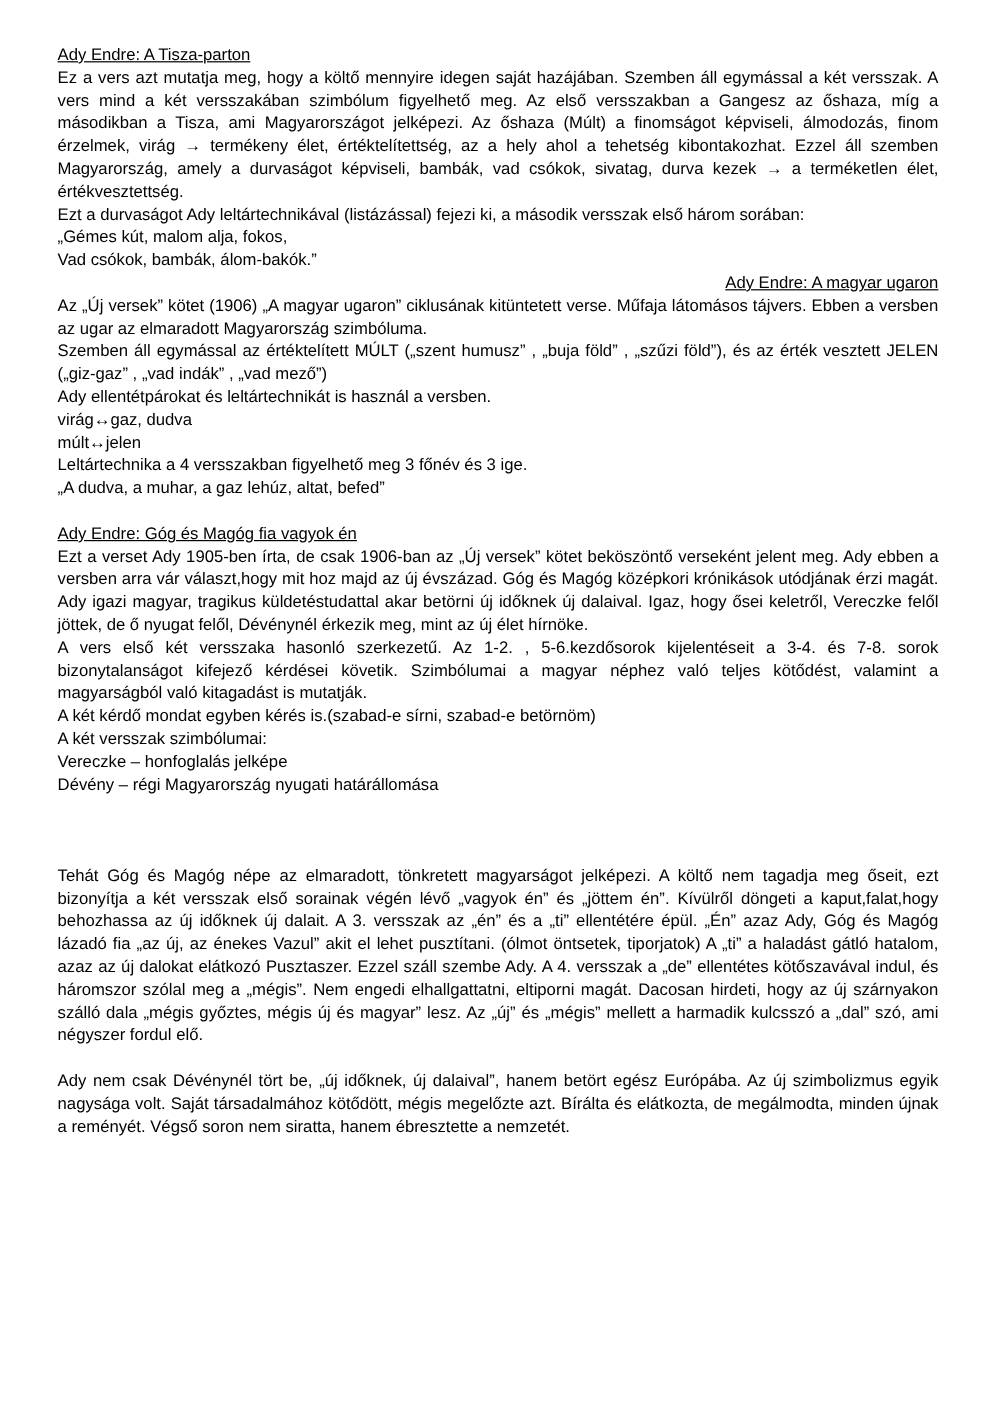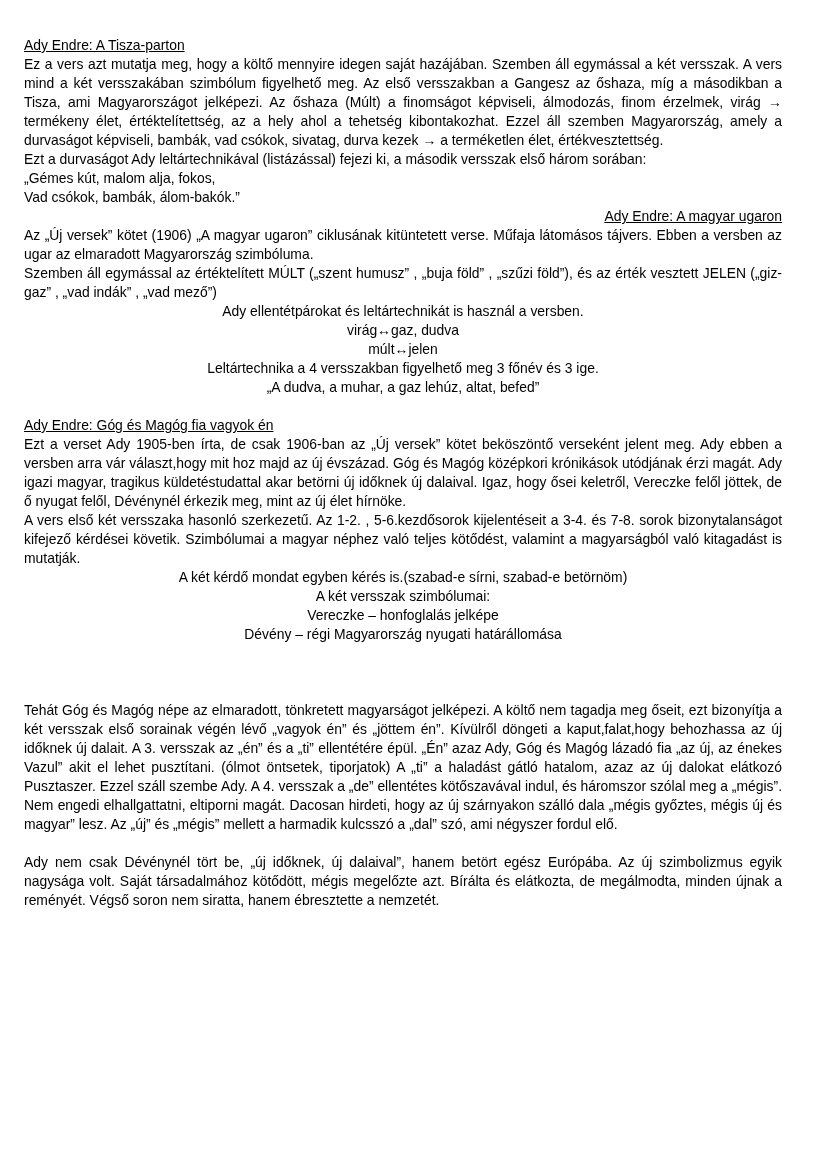--- a/index.html
+++ b/index.html
@@ -10,28 +10,28 @@
     overflow: hidden;
     color: #000000;
     font-family: "Liberation Sans", sans-serif;
     font-size: 13.9px;
     line-height: 19px;
   }
   .page {
     width: 828px;
     height: 1171px;
     background: #ffffff;
-    padding: 36px 46px 10px 24px;
+    padding: 36px 46px 10px 48px;
   }
   .heading {
     text-decoration: underline;
   }
   .indent { padding-left: 48px; text-align: right; }
   .para { text-align: justify; }
-  .line { text-align: center; }
+  .line { text-align: left; }
   .center { }
   .spacer-1 { height: 19px; }
   .spacer-3 { height: 57px; }
 </style>
 </head>
 <body>
 
 <div class="page">
 
   <section>

